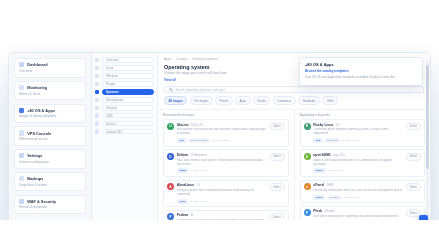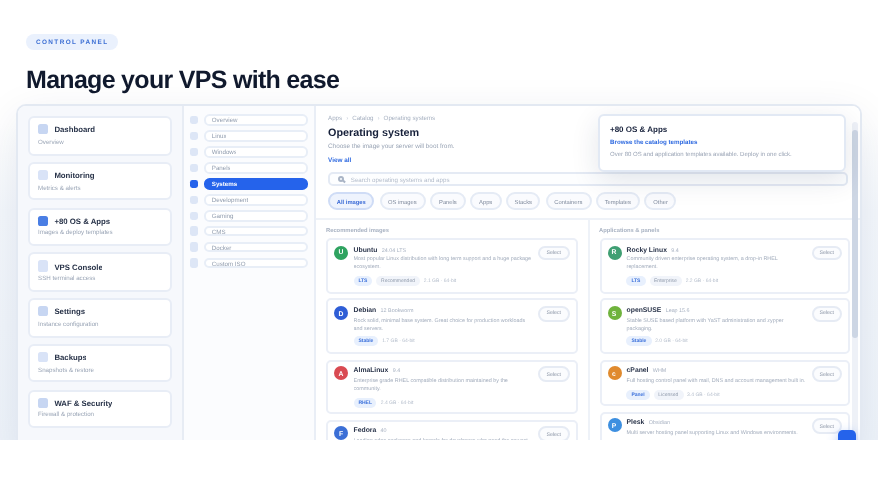--- a/index.html
+++ b/index.html
@@ -270,25 +270,20 @@
     background: #2563eb;
     box-shadow: 0 2px 6px rgba(37,99,235,.4);
     z-index: 6;
   }
 </style>
 </head>
 <body>
 
 <div class="page">
 
-  <div class="hero">
-    <span class="badge">Control panel</span>
-    <h1>Manage your VPS with ease</h1>
-    <p>Monitoring, backups, SSH console and scaling — all from a clear, centralized interface.</p>
-  </div>
 
   <div class="app">
 
     <div class="sidebar">
         <div class="nav-card">
           <div class="nav-top">
             <span class="nav-ic "></span>
             <span class="nav-label">Dashboard</span>
           </div>
           <div class="nav-sub">Overview</div>

